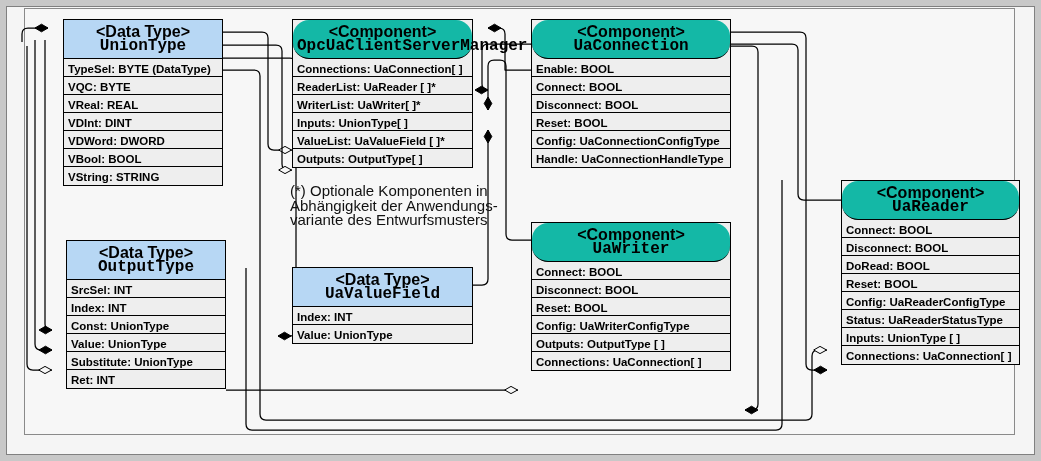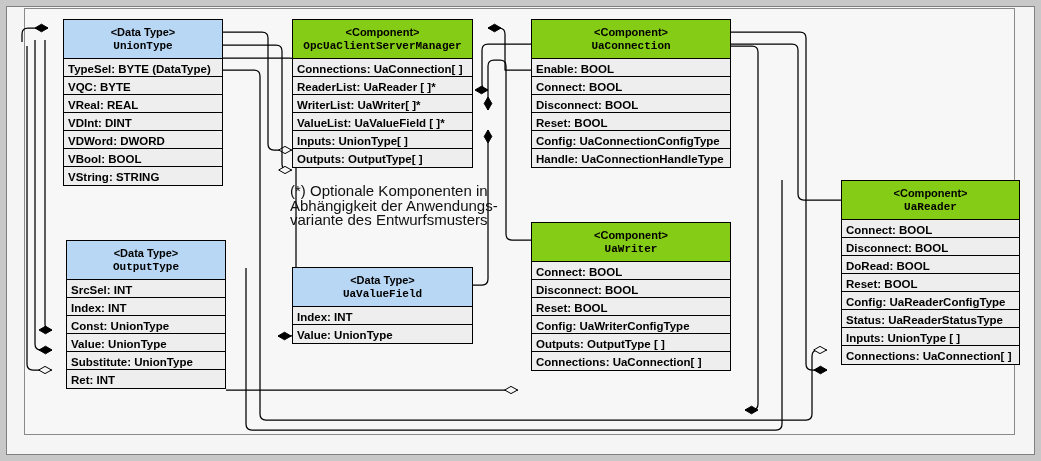--- a/index.html
+++ b/index.html
@@ -4,26 +4,26 @@
 <style>
   html,body{margin:0;padding:0;background:#ffffff;}
   body{font-family:"Liberation Sans",sans-serif;}
   #stage{position:relative;width:1041px;height:461px;background:#c8c8c8;overflow:hidden;}
   #canvas{position:absolute;left:6px;top:6px;width:1029px;height:449px;background:#f5f5f5;
           border:1px solid #808080;box-sizing:border-box;}
   #inner{position:absolute;left:24px;top:8px;width:991px;height:427px;background:#f7f7f7;
          border:1px solid #8a8a8a;box-sizing:border-box;}
   svg.links{position:absolute;left:0;top:0;width:1041px;height:461px;pointer-events:none;}
   .box{position:absolute;border:1px solid #000;box-sizing:border-box;background:#eeeeee;}
-  .box .hdr{text-align:center;font-weight:bold;font-size:11px;line-height:14px;
+  .box .hdr{text-align:center;font-weight:bold;font-size:16px;line-height:14px;
             padding:5px 4px 5px;border-bottom:1px solid #000;box-sizing:border-box;}
   .hdr .st{display:block;font-weight:bold;}
   .hdr .nm{display:block;font-weight:bold;font-family:Liberation Mono, monospace;}
   .dt .hdr{background:#b7d7f4;}
-  .cp .hdr{background:#84cc16;}
+  .cp .hdr{background:#14b8a6;border-radius:16px;}
   .row{font-size:11.5px;font-weight:bold;line-height:20px;height:18px;
        padding:0 4px;background:#eeeeee;border-bottom:1px solid #000;
        box-sizing:border-box;white-space:nowrap;overflow:hidden;}
   .row.last{border-bottom:none;}
   .note{position:absolute;font-size:15px;line-height:14.5px;color:#111;white-space:pre-line;}
 </style>
 </head>
 <body>
 
 <div id="stage">
@@ -91,22 +91,22 @@
         <div class="row last">VString: STRING</div>
       </div>
       <div class="box cp" style="left: 292px; top: 19px; width: 181px;">
         <div class="hdr">
           <span class="st">&lt;Component&gt;</span>
           <span class="nm">OpcUaClientServerManager</span>
         </div>
         <div class="row">Connections: UaConnection[ ]</div>
         <div class="row">ReaderList: UaReader [ ]*</div>
         <div class="row">WriterList: UaWriter[ ]*</div>
+        <div class="row">Inputs: UnionType[ ]</div>
         <div class="row">ValueList: UaValueField [ ]*</div>
-        <div class="row">Inputs: UnionType[ ]</div>
         <div class="row last">Outputs: OutputType[ ]</div>
       </div>
       <div class="box cp" style="left: 531px; top: 19px; width: 200px;">
         <div class="hdr">
           <span class="st">&lt;Component&gt;</span>
           <span class="nm">UaConnection</span>
         </div>
         <div class="row">Enable: BOOL</div>
         <div class="row">Connect: BOOL</div>
         <div class="row">Disconnect: BOOL</div>

